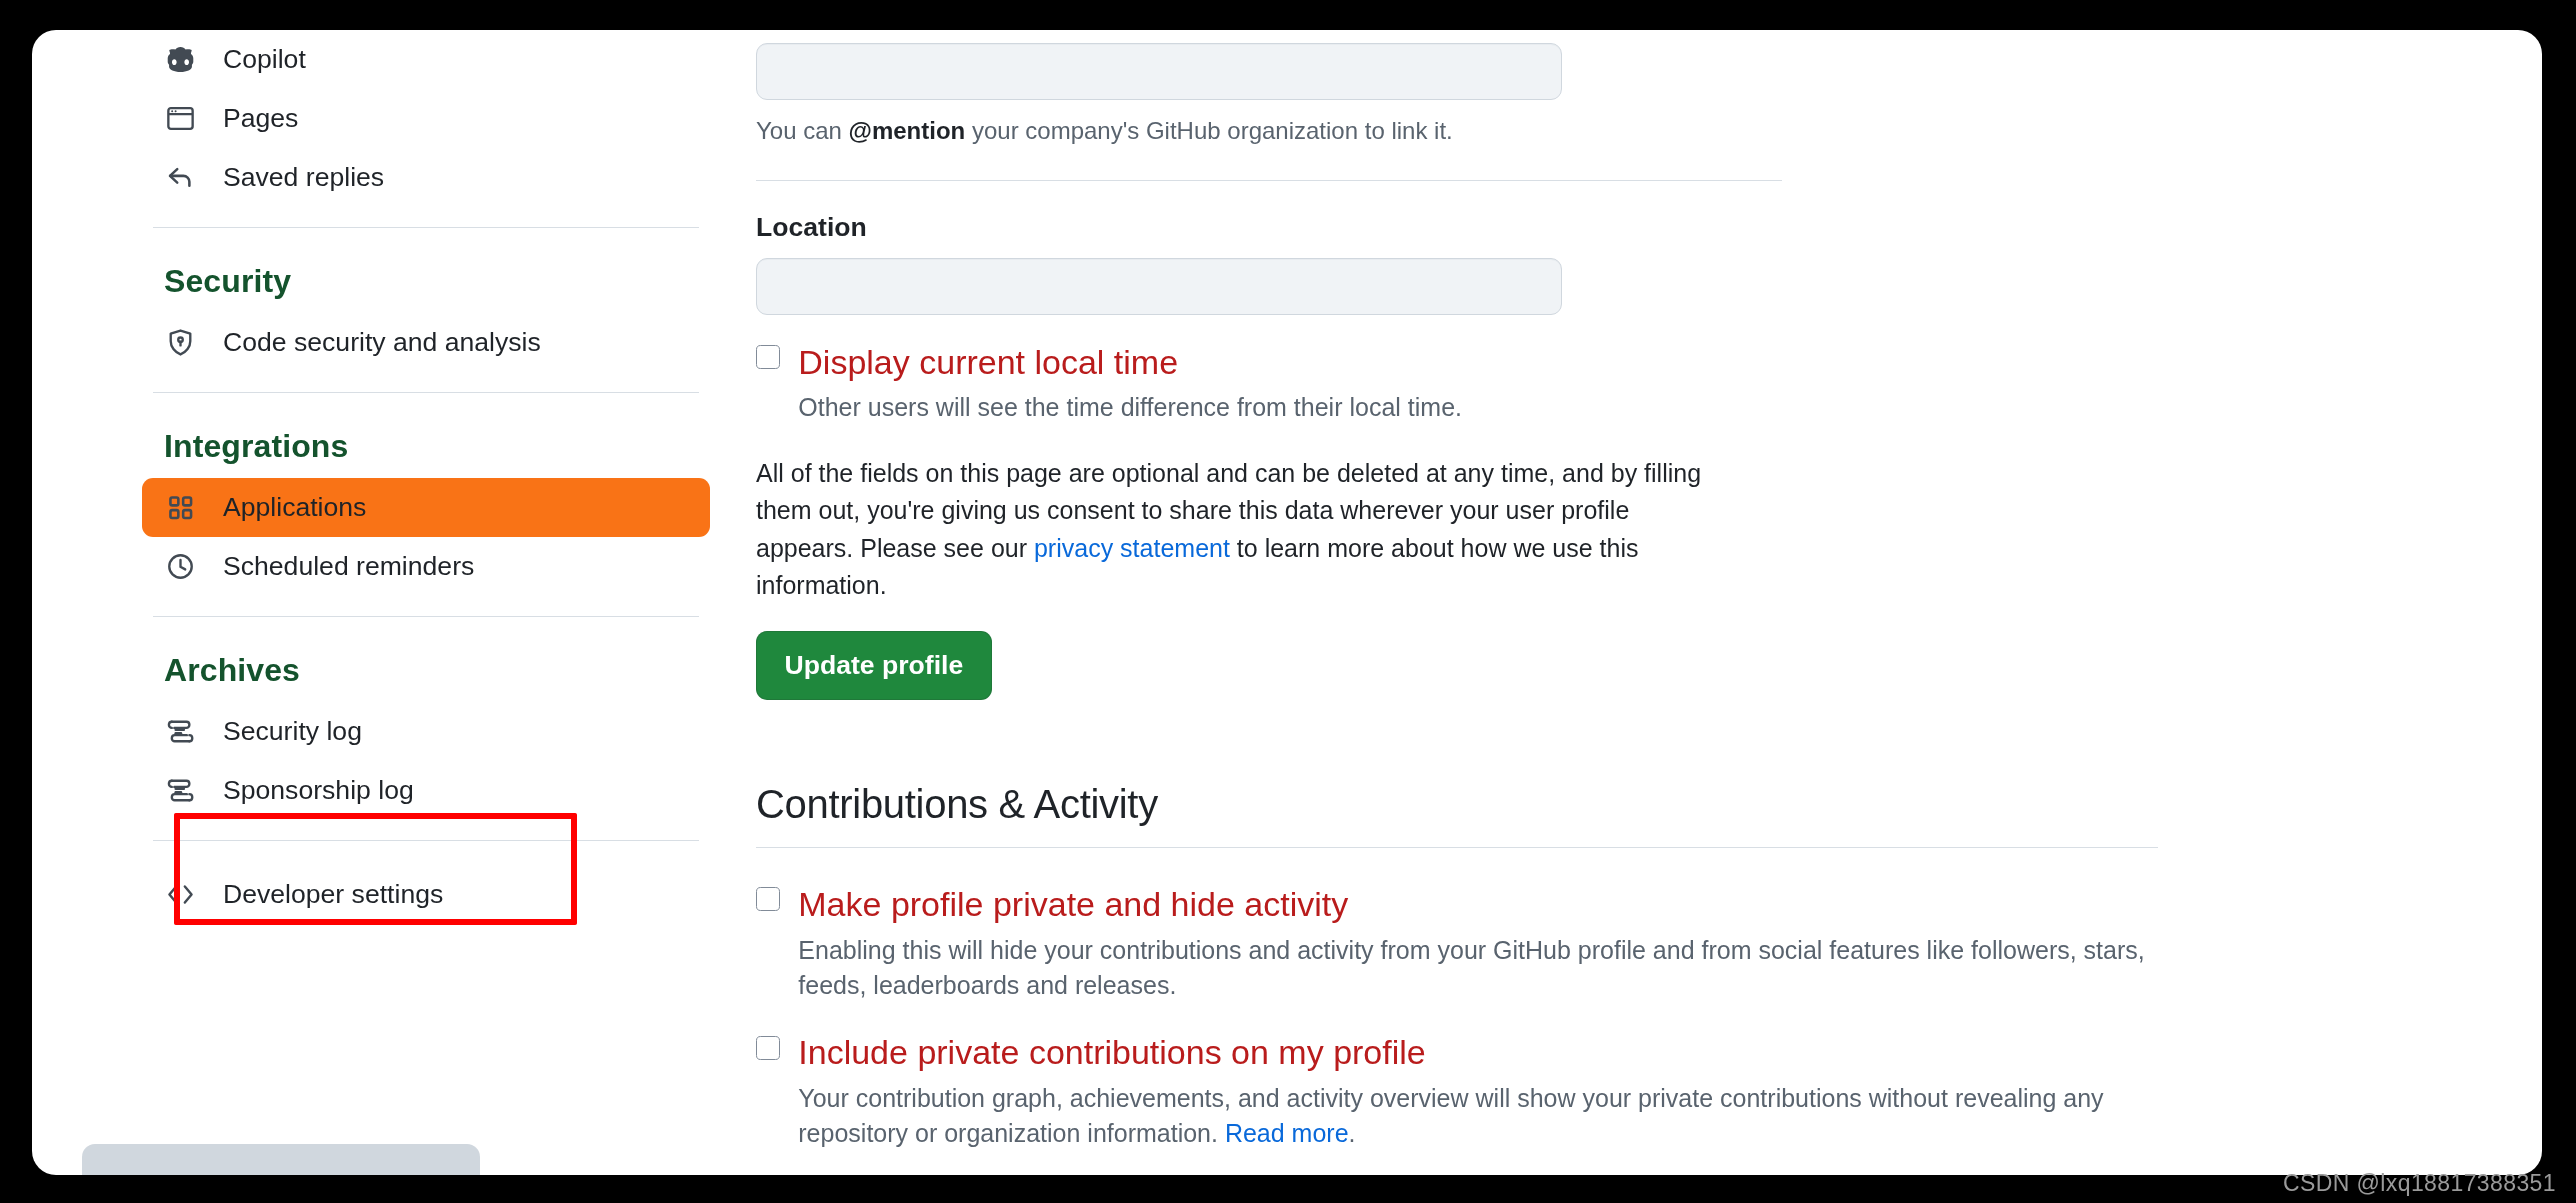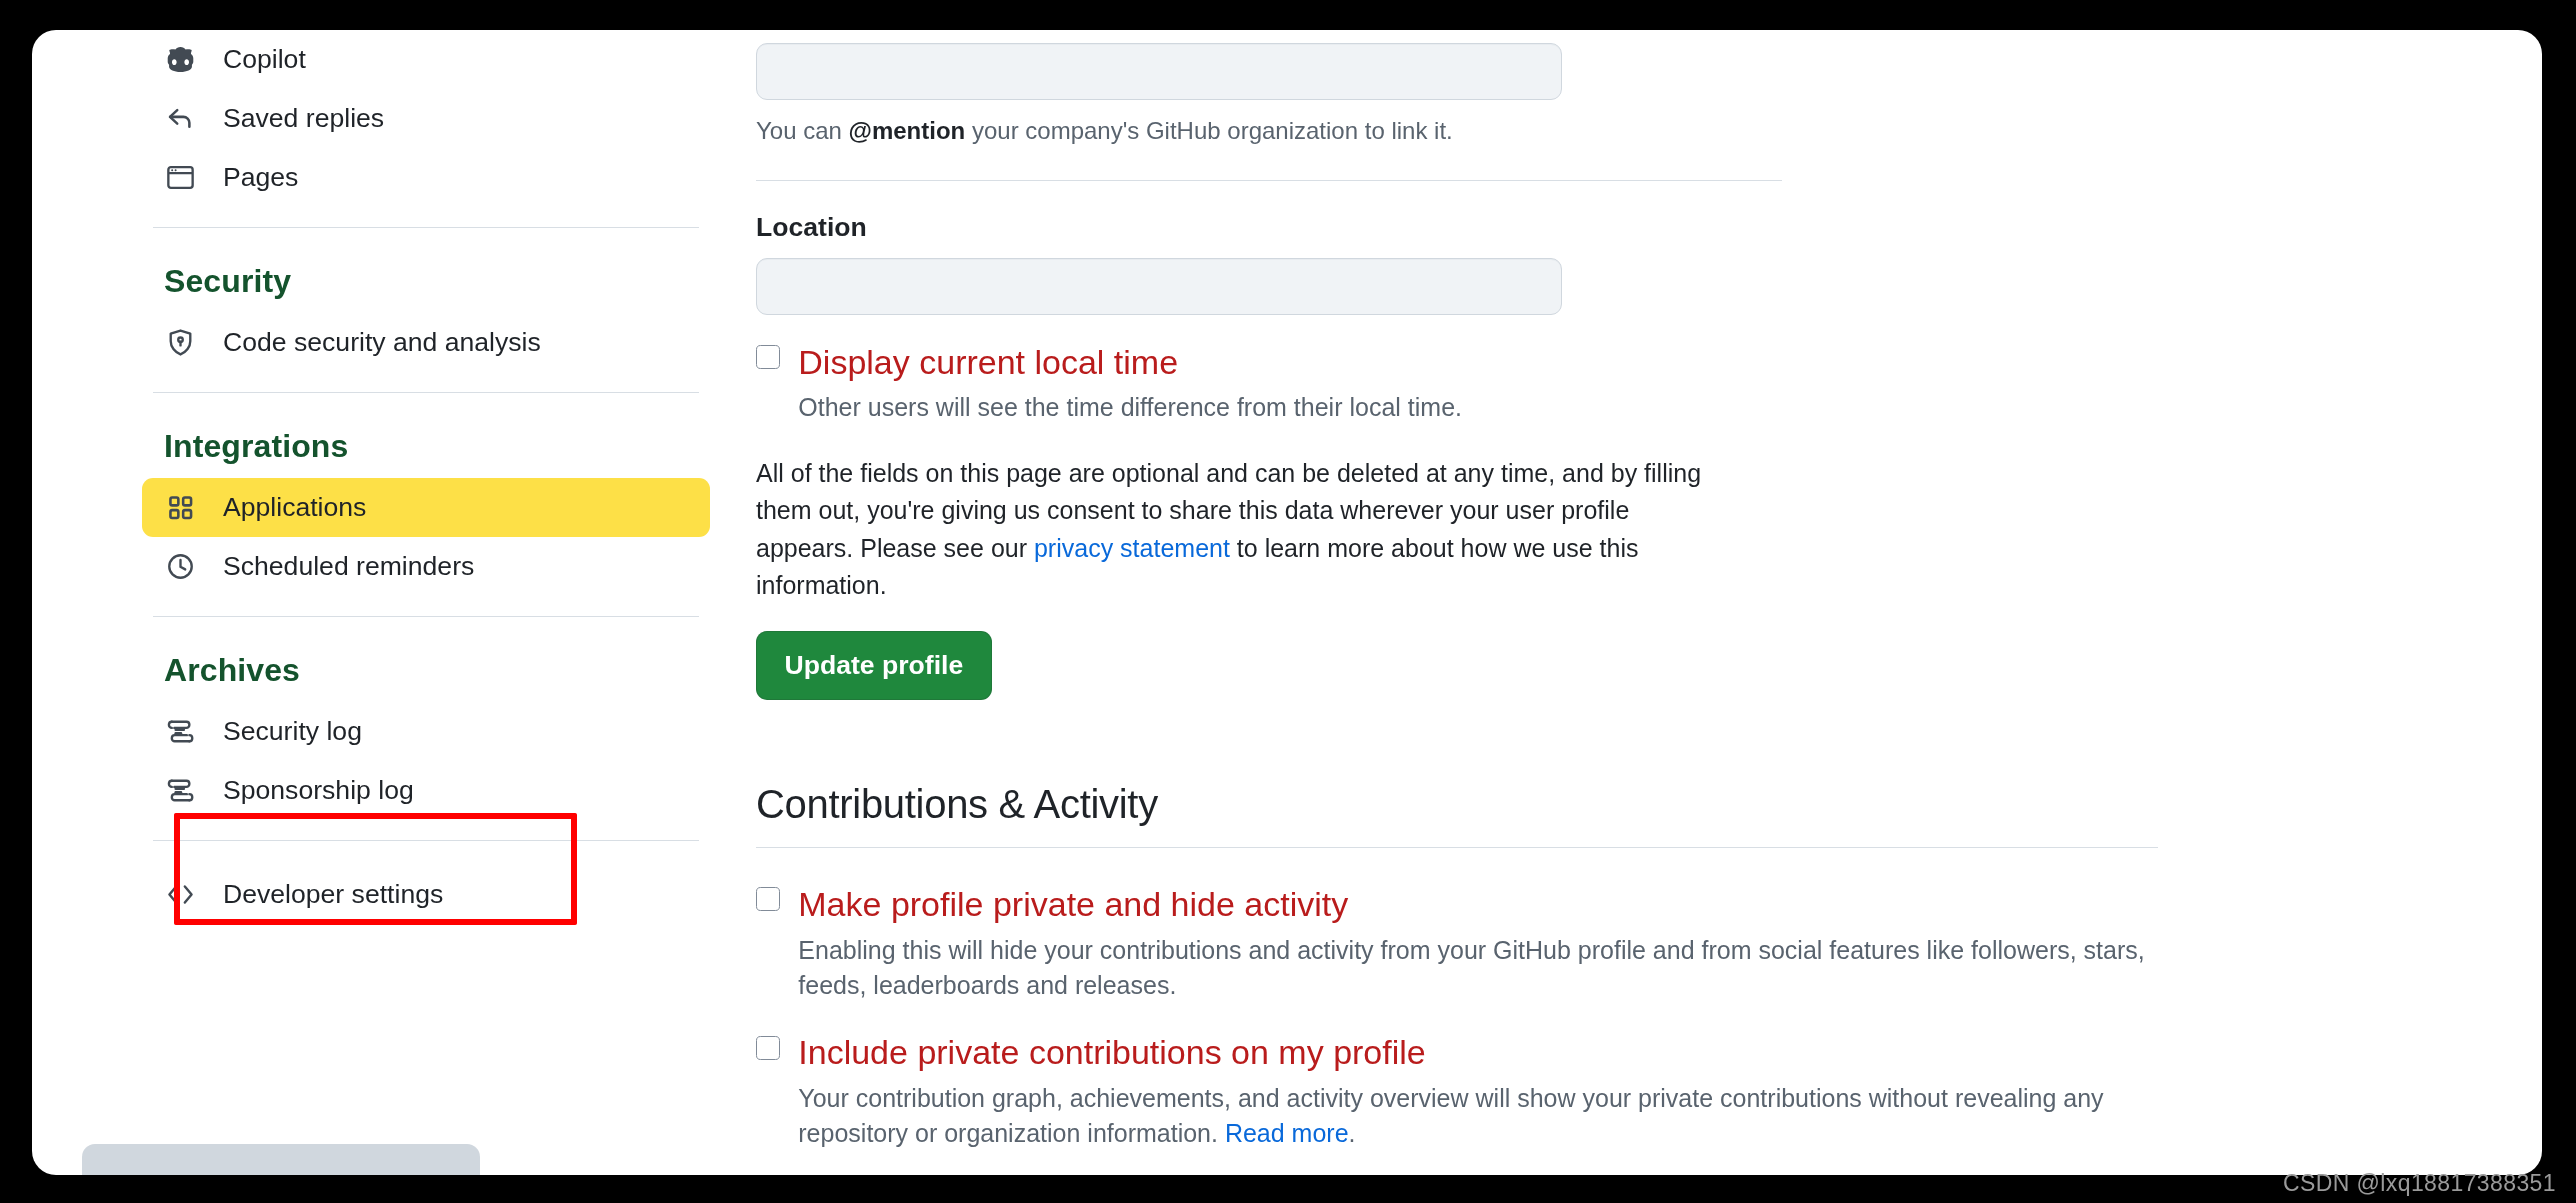--- a/index.html
+++ b/index.html
@@ -48,21 +48,21 @@
   .nav-item {
     display: flex;
     align-items: center;
     height: 59px;
     padding: 14px 22px;
     border-radius: 11px;
     color: #1f2328;
     font-size: 26.6px;
     cursor: pointer;
   }
-  .nav-item.selected { background: #fde047; }
+  .nav-item.selected { background: #f97316; }
   .nav-item .nav-icon {
     width: 33px;
     height: 33px;
     margin-right: 26px;
     display: inline-flex;
     align-items: center;
     justify-content: center;
     flex: 0 0 33px;
     color: #424a53;
   }
@@ -243,38 +243,38 @@
           <span class="nav-icon">
             <svg width="31" height="31" viewBox="0 0 16 16" fill="currentColor" aria-hidden="true">
               <path d="M7.998 1.5c-1.2 0-2.1.55-2.64 1.3-.42-.1-.87-.15-1.33-.15-.9 0-1.53.3-1.53.3-.28.14-.38.5-.2.76.2.3.28.9.3 1.45C1.9 5.7 1.4 6.4 1.4 7.3v1.9c0 .6.26 1.13.7 1.5v1.1c0 1.5 2.6 2.7 5.9 2.7s5.9-1.2 5.9-2.7v-1.1c.44-.37.7-.9.7-1.5V7.3c0-.9-.5-1.6-1.2-2.14.02-.55.1-1.15.3-1.45.18-.26.08-.62-.2-.76 0 0-.63-.3-1.53-.3-.46 0-.91.05-1.33.15-.54-.75-1.44-1.3-2.64-1.3Zm-3.2 6.4c.66 0 1.2.68 1.2 1.5s-.54 1.5-1.2 1.5-1.2-.68-1.2-1.5.54-1.5 1.2-1.5Zm6.4 0c.66 0 1.2.68 1.2 1.5s-.54 1.5-1.2 1.5-1.2-.68-1.2-1.5.54-1.5 1.2-1.5Z"></path>
             </svg>
           </span>
           <span class="nav-label">Copilot</span>
         </div>
 
         <div class="nav-item">
           <span class="nav-icon">
-            <svg width="29" height="29" viewBox="0 0 16 16" fill="none" stroke="currentColor" stroke-width="1.4" stroke-linecap="round" stroke-linejoin="round" aria-hidden="true">
-              <polyline points="6.2,3.4 2.2,7.1 6.2,10.8"></polyline>
-              <path d="M2.4 7.1h7.2a3.3 3.3 0 0 1 3.3 3.3v2.2"></path>
-            </svg>
-          </span>
-          <span class="nav-label">Saved replies</span>
-        </div>
-
-        <div class="nav-item">
-          <span class="nav-icon">
             <svg width="29" height="29" viewBox="0 0 16 16" fill="none" stroke="currentColor" stroke-width="1.3" aria-hidden="true">
               <rect x="1.3" y="2.3" width="13.4" height="11.4" rx="1.4"></rect>
               <line x1="1.3" y1="5.6" x2="14.7" y2="5.6"></line>
               <circle cx="3.4" cy="4" r=".55" fill="currentColor" stroke="none"></circle>
               <circle cx="5.3" cy="4" r=".55" fill="currentColor" stroke="none"></circle>
             </svg>
           </span>
           <span class="nav-label">Pages</span>
+        </div>
+
+        <div class="nav-item">
+          <span class="nav-icon">
+            <svg width="29" height="29" viewBox="0 0 16 16" fill="none" stroke="currentColor" stroke-width="1.4" stroke-linecap="round" stroke-linejoin="round" aria-hidden="true">
+              <polyline points="6.2,3.4 2.2,7.1 6.2,10.8"></polyline>
+              <path d="M2.4 7.1h7.2a3.3 3.3 0 0 1 3.3 3.3v2.2"></path>
+            </svg>
+          </span>
+          <span class="nav-label">Saved replies</span>
         </div>
 
         <div class="nav-divider"></div>
 
         <div class="nav-heading">Security</div>
         <div class="nav-item">
           <span class="nav-icon">
             <svg width="29" height="29" viewBox="0 0 16 16" fill="none" stroke="currentColor" stroke-width="1.3" stroke-linejoin="round" aria-hidden="true">
               <path d="M8 1.4 2.6 3.1v4.2c0 3.1 2.2 6 5.4 7.3 3.2-1.3 5.4-4.2 5.4-7.3V3.1Z"></path>
               <circle cx="8" cy="6.5" r="1.25"></circle>

